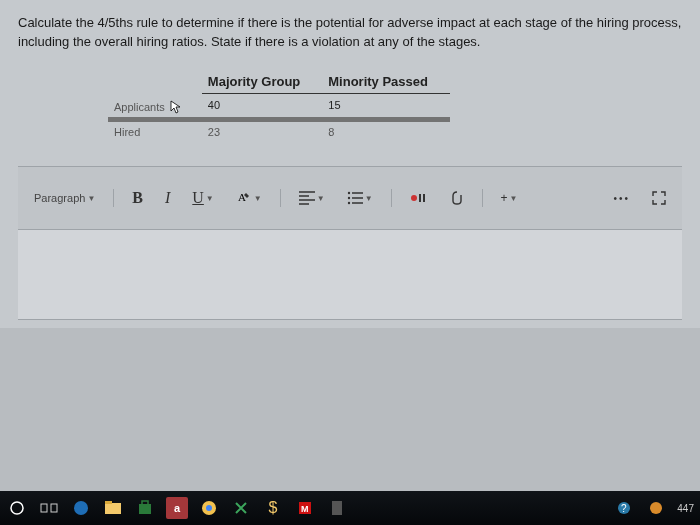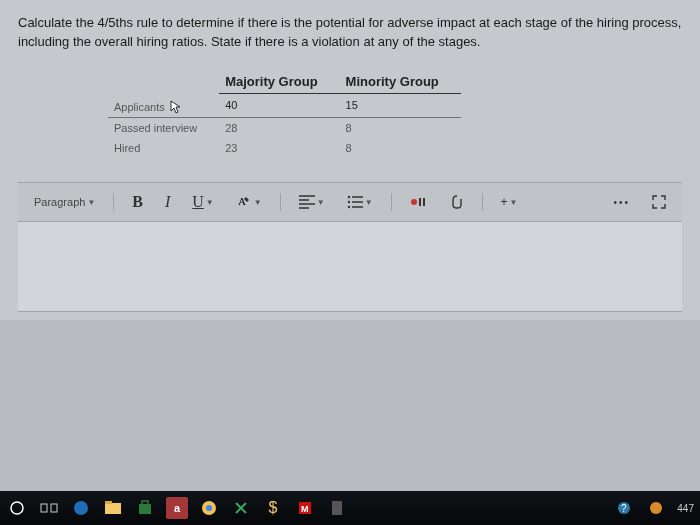--- a/index.html
+++ b/index.html
@@ -37,38 +37,38 @@
     font-weight: normal;
   }
   table.data thead th {
     color: #222;
     font-weight: 700;
     font-size: 13px;
     border-bottom: 1px solid #333;
   }
   table.data thead th:first-child { border-bottom: none; }
   table.data tbody tr:first-child td {
-    border-bottom: 1px solid #737373;
+    border-bottom: 5px solid #737373;
     color: #222;
     font-weight: 500;
   }
   table.data tbody tr:first-child td:first-child {
     font-weight: normal;
     color:#555;
   }
   .cursor {
     display:inline-block;
     transform: translate(2px,3px);
   }
 
   .toolbar {
     display:flex;
     align-items:center;
     gap: 14px;
-    padding: 8px 12px;
+    padding: 20px 12px;
     border-top: 1px solid #9ea3a8;
     border-bottom: 1px solid #9ea3a8;
     background:#c0c4c8;
     font-size: 12px;
     color:#333;
     margin-top: 24px;
   }
   .toolbar .sep { width:1px; height:18px; background:#9ea3a8; }
   .tb-btn {
     display:flex; align-items:center; gap:2px;
@@ -114,41 +114,36 @@
   <div class="question-text">
     <p>Calculate the 4/5ths rule to determine if there is the potential for adverse impact at each stage of the hiring process, including the overall hiring ratios. State if there is a violation at any of the stages.</p>
   </div>
 
   <div class="table-wrap">
     <table class="data">
       <thead>
         <tr>
           <th></th>
           <th>Majority Group</th>
-          <th>Minority Group</th>
+          <th>Minority Passed</th>
         </tr>
       </thead>
       <tbody>
         <tr>
           <td><span>Applicants</span>
             <span class="cursor">
               <svg width="12" height="14" viewBox="0 0 12 14">
                   <path d="M1 1 L1 11 L4 8 L6 13 L8 12 L6 7 L10 7 Z" fill="#fff" stroke="#000" stroke-width="0.8"></path>
                 </svg>
             </span>
           </td>
           <td>40</td>
           <td>15</td>
         </tr>
         <tr>
-          <td>Passed interview</td>
-          <td>28</td>
-          <td>8</td>
-        </tr>
-        <tr>
           <td>Hired</td>
           <td>23</td>
           <td>8</td>
         </tr>
       </tbody>
     </table>
   </div>
 
   <div class="toolbar">
     <div class="tb-btn">

